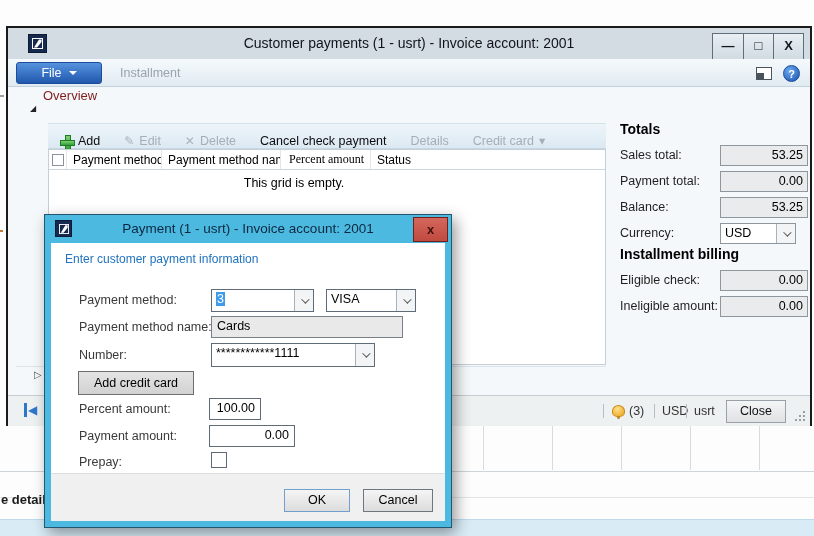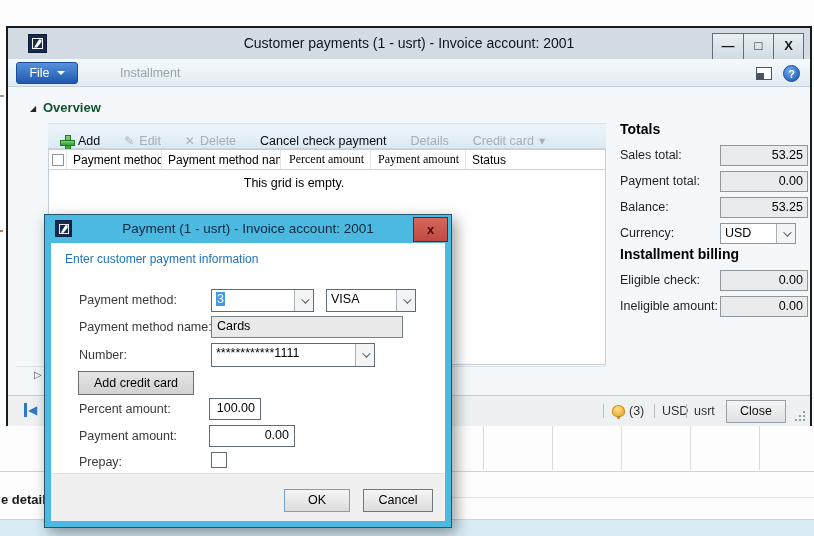--- a/index.html
+++ b/index.html
@@ -21,33 +21,33 @@
   .win-icon { position:absolute; left:20px; top:6px; width:19px; height:19px; background:#16294e;
               border:1px solid #0c1a33; display:flex; align-items:center; justify-content:center; }
   .win-title { position:absolute; left:0; right:0; top:7px; text-align:center; font-size:14px; color:#101418; }
   .win-controls { position:absolute; right:6px; top:5px; display:flex; border:1px solid #5f6e79; }
   .win-btn { width:30px; height:25px; line-height:24px; text-align:center; font-size:13px; font-weight:bold;
              color:#14181c; background:linear-gradient(#e9eff3,#d0dbe2); border-left:1px solid #5f6e79; }
   .win-btn:first-child { border-left:none; }
 
   .menubar { position:absolute; left:0; top:31px; right:0; height:28px;
              background:linear-gradient(#f5f9fc,#e1ebf2); border-bottom:1px solid #c3d2de; }
-  .file-btn { position:absolute; left:8px; top:3px; width:62px; height:22px; border-radius:3px;
+  .file-btn { position:absolute; left:8px; top:3px; width:86px; height:22px; border-radius:3px;
               background:linear-gradient(#5592dd,#2158ae); border:1px solid #1c4c9b; color:#fff;
               font-size:12.5px; display:flex; align-items:center; justify-content:center; gap:7px; }
   .caret-down-white { width:0; height:0; border-left:4px solid transparent; border-right:4px solid transparent; border-top:4px solid #fff; }
   .tab-installment { position:absolute; left:112px; top:0; height:28px; line-height:28px; font-size:12.5px; color:#9aa4ac; }
   .layout-btn { position:absolute; right:38px; top:8px; width:16px; height:13px; background:#fff; border:1px solid #4a545c; }
   .layout-btn i { position:absolute; left:0; bottom:0; width:7px; height:6px; background:#4a545c; }
   .help-btn { position:absolute; right:10px; top:6px; width:17px; height:17px; border-radius:50%;
               background:radial-gradient(circle at 35% 30%, #6aa8ec, #1b54b0); color:#fff;
               font-size:11px; font-weight:bold; text-align:center; line-height:17px; border:1px solid #174a9e; }
 
   .overview-expander { position:absolute; left:22px; top:76px; font-size:8px; color:#222; }
-  .overview-label { position:absolute; left:35px; top:72px; font-size:13px; font-weight:bold; color:#14532d; }
+  .overview-label { position:absolute; left:35px; top:60px; font-size:13px; font-weight:normal; color:#7f1d1d; }
 
   .toolbar { position:absolute; left:40px; top:95px; width:558px; height:26px; display:flex; align-items:center;
              background:linear-gradient(#edf5fa,#dce9f2); border-top:1px solid #d6e2ea; border-bottom:1px solid #c9d7e2; }
   .tb-item { display:flex; align-items:flex-end; gap:5px; padding:0 12px; font-size:12.5px; height:100%; }
   .tb-item.enabled { color:#0d0d0d; }
   .tb-item.disabled { color:#a6aeb6; }
   .plus-icon { position:relative; width:13px; height:13px; }
   .plus-icon::before { content:""; position:absolute; left:5px; top:0; width:4px; height:13px;
                        background:linear-gradient(#7ed06f,#35a03a); border:1px solid #1f7a26; }
   .plus-icon::after { content:""; position:absolute; left:0; top:5px; width:13px; height:4px;
@@ -193,21 +193,20 @@
     </div>
 
     <div class="grid">
       <div class="grid-header">
         <div class="gh-cell" style="width:18px; justify-content:center; padding:0">
           <span class="checkbox"></span>
         </div>
         <div class="gh-cell" style="width:95px">Payment method</div>
         <div class="gh-cell" style="width:119px">Payment method name</div>
         <div class="gh-cell gh-right" style="width:90px">Percent amount</div>
-        <div class="gh-cell gh-right" style="width:95px">Payment amount</div>
         <div class="gh-cell" style="flex:1; border-right:none">Status</div>
       </div>
       <div class="grid-empty">This grid is empty.</div>
     </div>
 
     <div class="section-divider"></div>
     <span class="collapsed-expander">▷</span>
 
     <span class="tp-title" style="top:93px">Totals</span>
     <span class="tp-label" style="top:120px">Sales total:</span>

